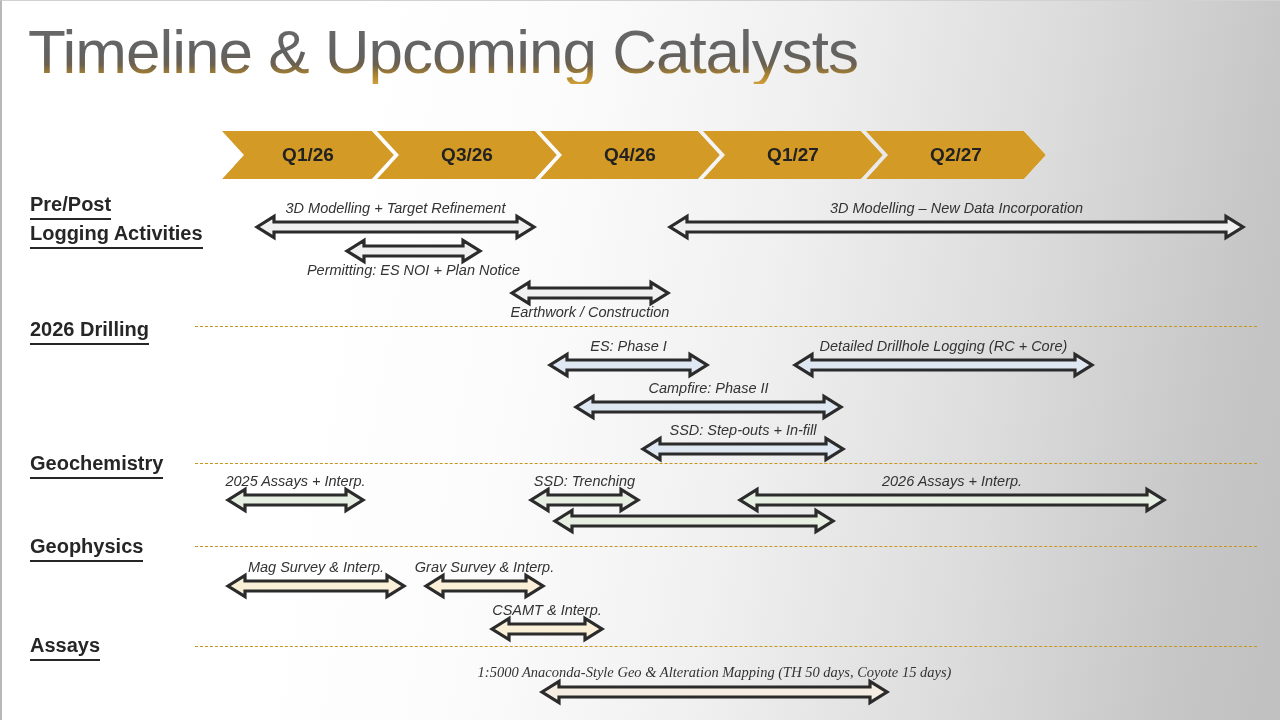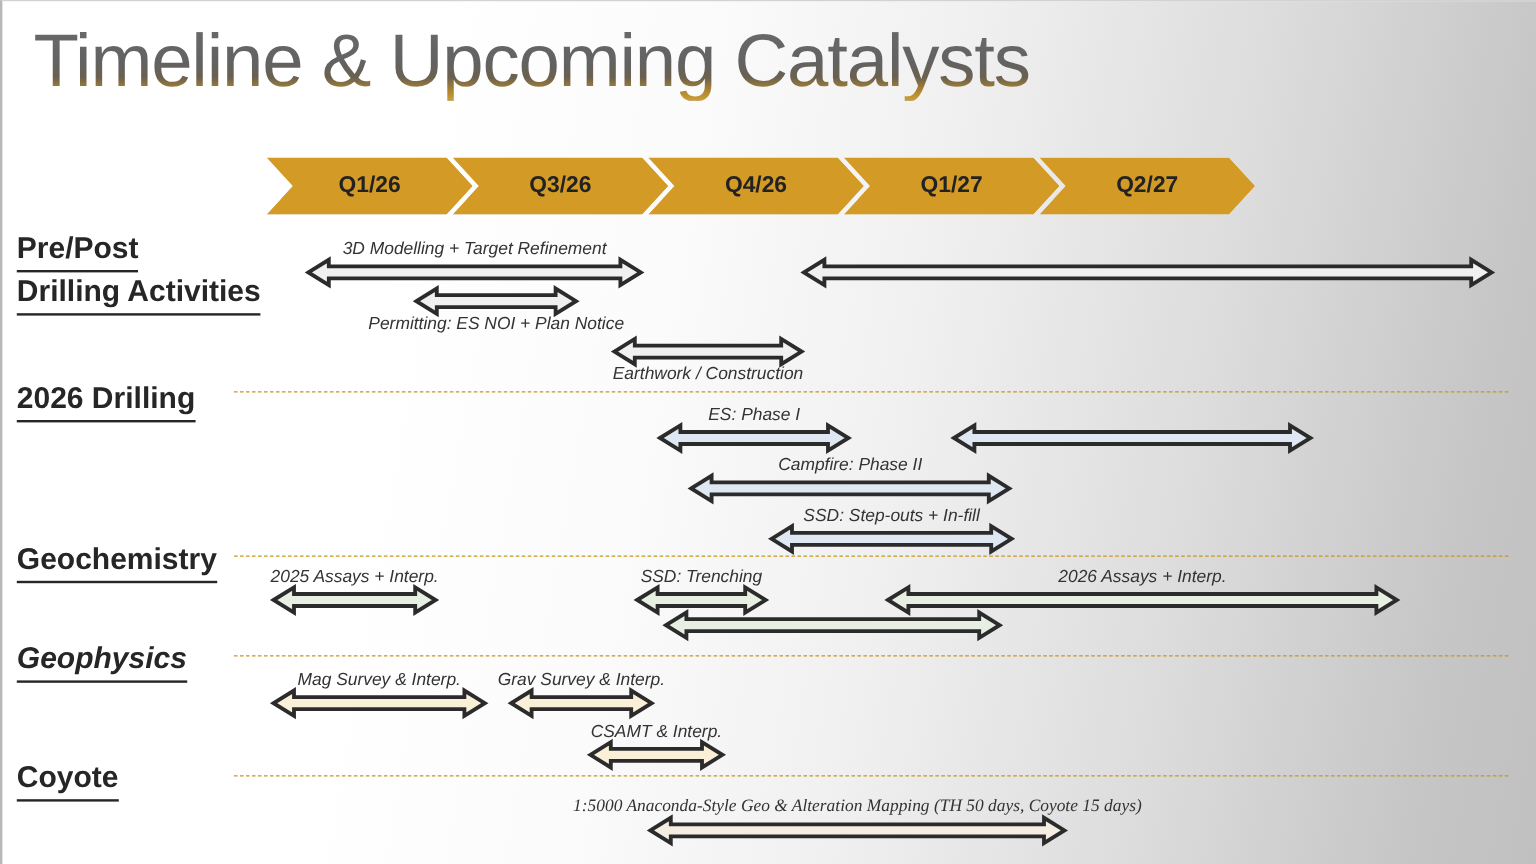--- a/index.html
+++ b/index.html
@@ -43,22 +43,22 @@
     clip-path:polygon(0 0, calc(100% - 22px) 0, 100% 50%, calc(100% - 22px) 100%, 0 100%, 22px 50%,
                       2.5px 50%, 22.6px 2.4px, calc(100% - 23px) 2.4px, calc(100% - 3px) 50%,
                       calc(100% - 23px) calc(100% - 2.4px), 22.6px calc(100% - 2.4px), 2.5px 50%, 0 0);
     pointer-events:none;
   }
   .chev .lbl{position:relative;z-index:2;}
   .chev:first-child{width:172px;}
 
   
   .rowlabel{
-    position:absolute;left:12px;
-    font-size:25px;font-weight:bold;color:#262626;
+    position:absolute;left:28px;
+    font-size:20px;font-weight:bold;color:#262626;
     line-height:1.35;white-space:nowrap;
   }
   .rowlabel span{border-bottom:2px solid #262626;display:inline-block;padding-bottom:0px;}
 
   
   .sep{
     position:absolute;left:193px;width:1062px;height:0;
     border-top:1.6px dashed #c8951f;
   }
 
@@ -98,49 +98,50 @@
       </div>
       <div class="chev">
         <div class="chevborder"></div>
         <span class="lbl">Q2/27</span>
       </div>
     </div>
 
   <div id="rowlabels">
       <div class="rowlabel" style="top: 190px;">
         <div><span>Pre/Post</span></div>
-        <div><span>Drilling Activities</span></div>
+        <div><span>Logging Activities</span></div>
       </div>
       <div class="rowlabel" style="top: 315px; text-align: right;">
         <div><span>2026 Drilling</span></div>
       </div>
       <div class="rowlabel" style="top: 449px;">
         <div><span>Geochemistry</span></div>
       </div>
-      <div class="rowlabel" style="top: 532px; font-style: italic;">
+      <div class="rowlabel" style="top: 532px;">
         <div><span>Geophysics</span></div>
       </div>
       <div class="rowlabel" style="top: 631px;">
-        <div><span>Coyote</span></div>
+        <div><span>Assays</span></div>
       </div>
     </div>
   <div id="separators">
       <div class="sep" style="top: 325px;"></div>
       <div class="sep" style="top: 462px;"></div>
       <div class="sep" style="top: 545px;"></div>
       <div class="sep" style="top: 645px;"></div>
     </div>
   <div id="bars">
       <div class="bar" style="left: 255px; top: 214px; width: 277px; height: 24px;">
         <div class="cap above">3D Modelling + Target Refinement</div>
         <svg width="277" height="24" viewBox="0 0 277 24">
           <polygon points="0,12 17,1.4600000000000009 17,7 260,7 260,1.4600000000000009 277,12 260,22.54 260,17 17,17 17,22.54" fill="#f0f0f0" stroke="#2b2b2b" stroke-width="3.2" stroke-linejoin="miter"></polygon>
         </svg>
       </div>
       <div class="bar" style="left: 668px; top: 214px; width: 573px; height: 24px;">
+        <div class="cap above">3D Modelling – New Data Incorporation</div>
         <svg width="573" height="24" viewBox="0 0 573 24">
           <polygon points="0,12 17,1.4600000000000009 17,7 556,7 556,1.4600000000000009 573,12 556,22.54 556,17 17,17 17,22.54" fill="#f0f0f0" stroke="#2b2b2b" stroke-width="3.2" stroke-linejoin="miter"></polygon>
         </svg>
       </div>
       <div class="bar" style="left: 345px; top: 238px; width: 133px; height: 24px;">
         <div class="cap below">Permitting: ES NOI + Plan Notice</div>
         <svg width="133" height="24" viewBox="0 0 133 24">
           <polygon points="0,12 17,1.4600000000000009 17,7 116,7 116,1.4600000000000009 133,12 116,22.54 116,17 17,17 17,22.54" fill="#f0f0f0" stroke="#2b2b2b" stroke-width="3.2" stroke-linejoin="miter"></polygon>
         </svg>
       </div>
@@ -150,20 +151,21 @@
           <polygon points="0,12 17,1.4600000000000009 17,7 139,7 139,1.4600000000000009 156,12 139,22.54 139,17 17,17 17,22.54" fill="#f0f0f0" stroke="#2b2b2b" stroke-width="3.2" stroke-linejoin="miter"></polygon>
         </svg>
       </div>
       <div class="bar" style="left: 548px; top: 352px; width: 157px; height: 24px;">
         <div class="cap above">ES: Phase I</div>
         <svg width="157" height="24" viewBox="0 0 157 24">
           <polygon points="0,12 17,1.4600000000000009 17,7 140,7 140,1.4600000000000009 157,12 140,22.54 140,17 17,17 17,22.54" fill="#dfe8f2" stroke="#2b2b2b" stroke-width="3.2" stroke-linejoin="miter"></polygon>
         </svg>
       </div>
       <div class="bar" style="left: 793px; top: 352px; width: 297px; height: 24px;">
+        <div class="cap above">Detailed Drillhole Logging (RC + Core)</div>
         <svg width="297" height="24" viewBox="0 0 297 24">
           <polygon points="0,12 17,1.4600000000000009 17,7 280,7 280,1.4600000000000009 297,12 280,22.54 280,17 17,17 17,22.54" fill="#dfe8f2" stroke="#2b2b2b" stroke-width="3.2" stroke-linejoin="miter"></polygon>
         </svg>
       </div>
       <div class="bar" style="left: 574px; top: 394px; width: 265px; height: 24px;">
         <div class="cap above">Campfire: Phase II</div>
         <svg width="265" height="24" viewBox="0 0 265 24">
           <polygon points="0,12 17,1.4600000000000009 17,7 248,7 248,1.4600000000000009 265,12 248,22.54 248,17 17,17 17,22.54" fill="#dfe8f2" stroke="#2b2b2b" stroke-width="3.2" stroke-linejoin="miter"></polygon>
         </svg>
       </div>

